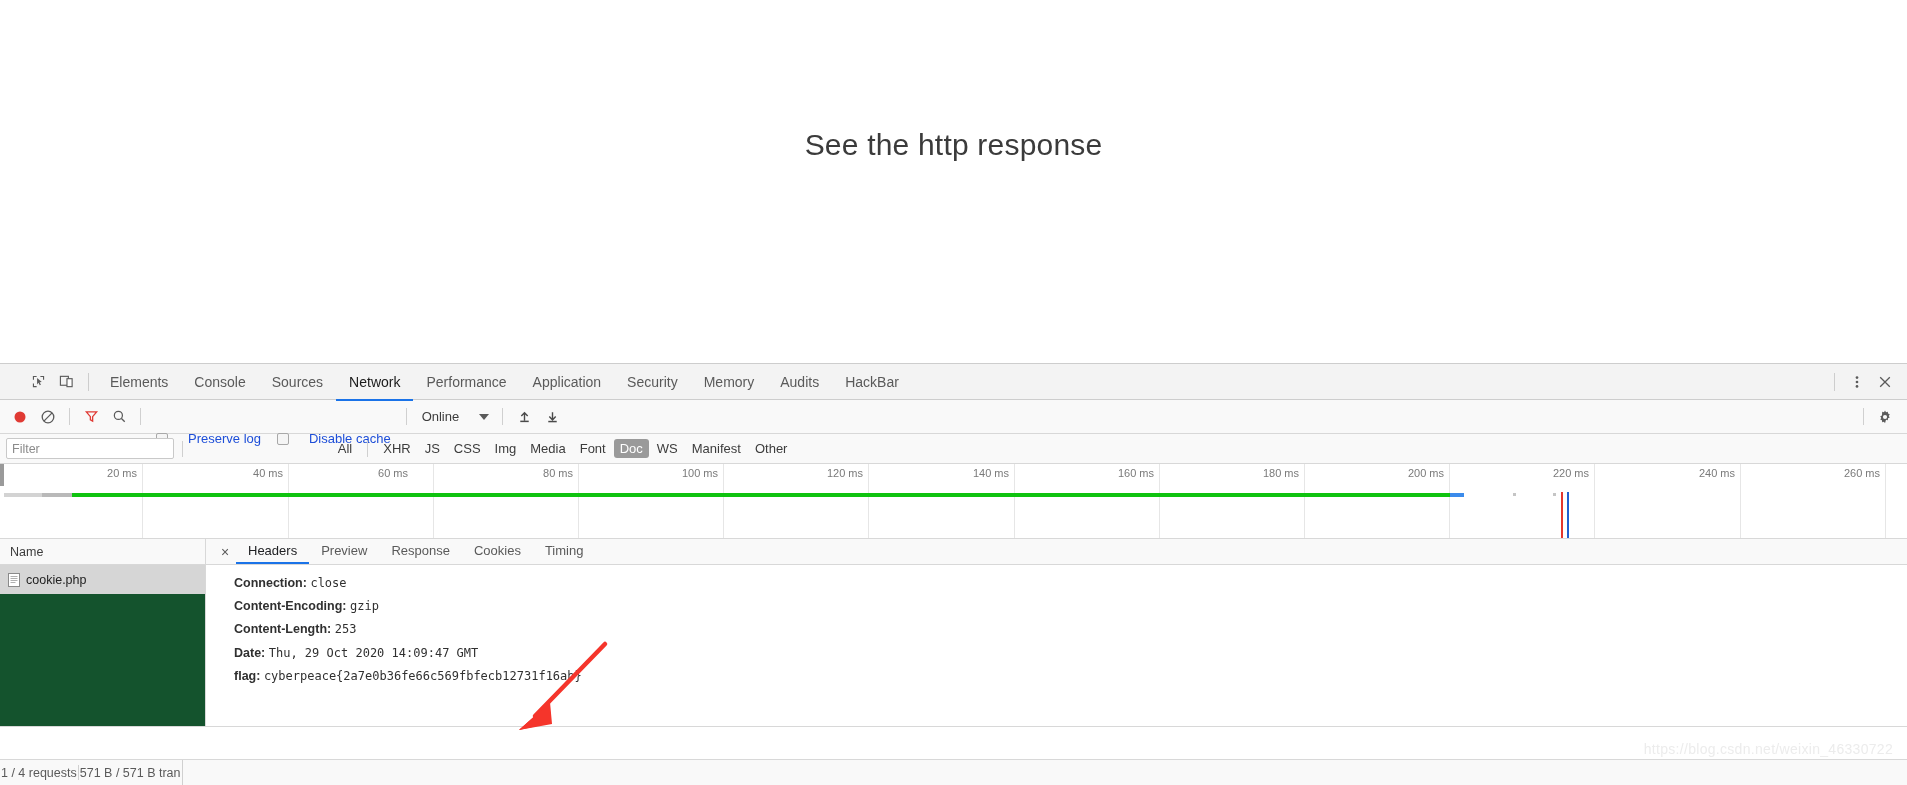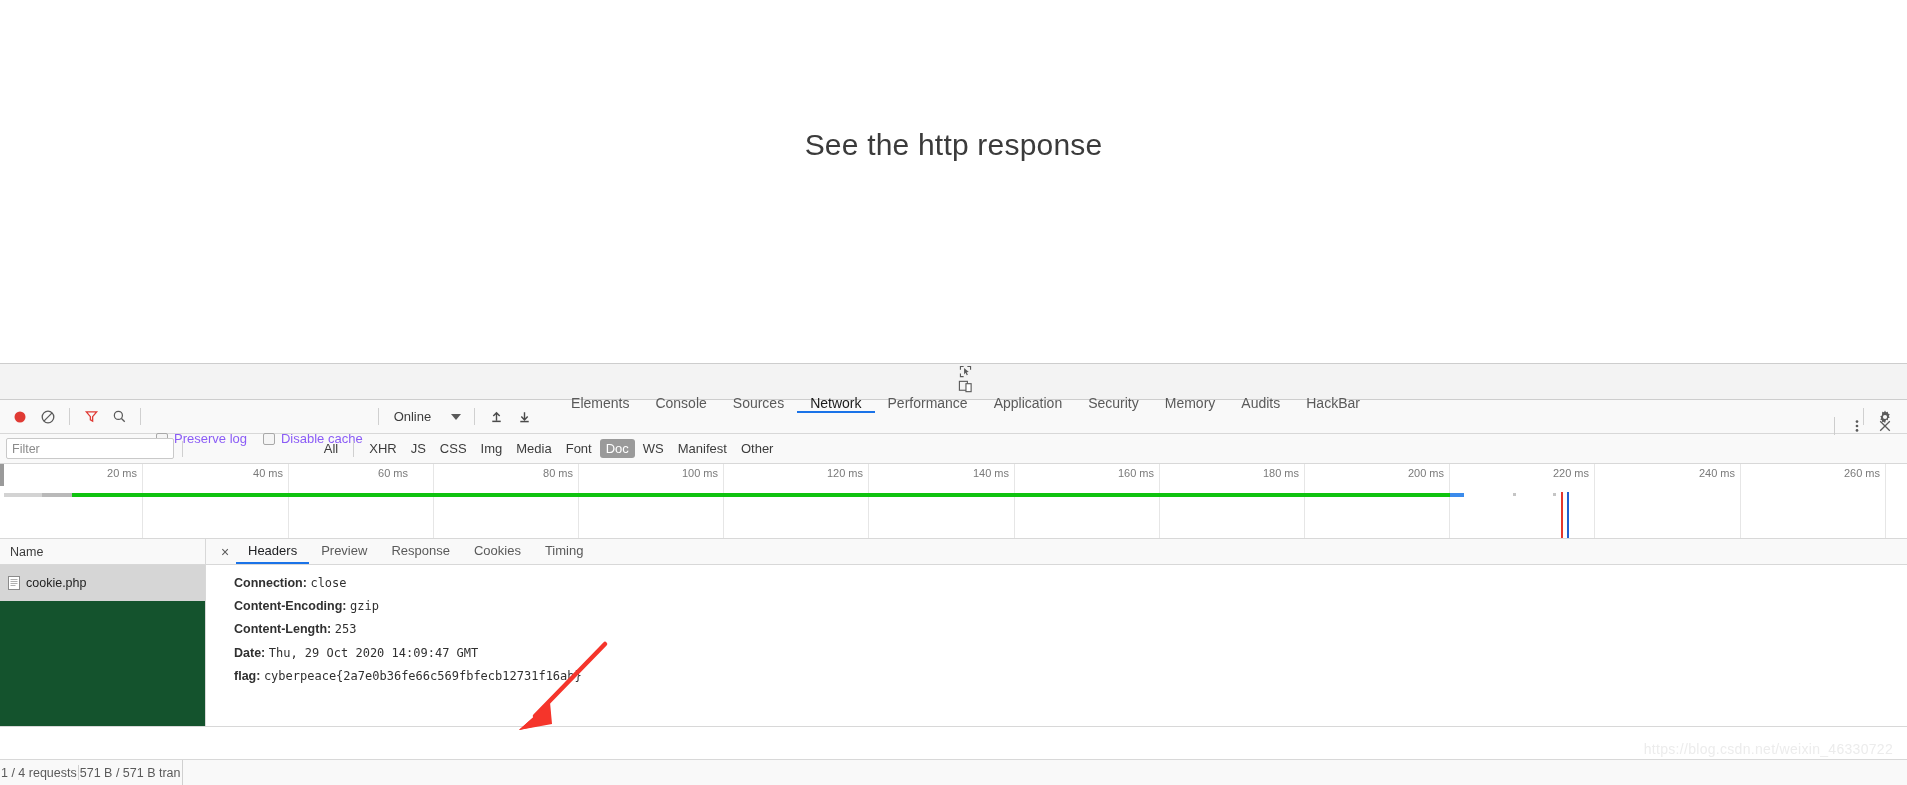--- a/index.html
+++ b/index.html
@@ -31,21 +31,20 @@
     border-top:1px solid #cdcdcd;
     font-size:12px; color:#5a5a5a;
   }
 
   
   .dt-tabbar {
     display:flex; align-items:center;
     height:36px; background:#f3f3f3;
     border-bottom:1px solid #cdcdcd;
     padding-left:24px;
-    flex-direction:column;
   }
   .dt-icon-btn {
     width:28px; height:28px; display:flex; align-items:center; justify-content:center;
     border-radius:2px; cursor:pointer;
   }
   .dt-vsep { width:1px; height:18px; background:#cdcdcd; margin:0 8px; }
   .dt-tabs { display:flex; align-items:stretch; height:36px; }
   .dt-tab {
     display:flex; align-items:center; padding:0 13px;
     font-size:14px; color:#5a5a5a; cursor:pointer;
@@ -56,21 +55,21 @@
   .dt-tabbar-right { margin-left:auto; display:flex; align-items:center; padding-right:8px; }
 
   
   .dt-toolbar {
     display:flex; align-items:center;
     height:34px; background:#f9f9f9;
     border-bottom:1px solid #d8d8d8;
     padding-left:6px;
   }
   .tb-sep { width:1px; height:17px; background:#d0d0d0; margin:0 7px; }
-  .tb-check { display:flex; align-items:center; gap:6px; padding:0 8px; cursor:pointer; font-size:13px; color:#8b5cf6; white-space:nowrap;margin-top:44px;}
+  .tb-check { display:flex; align-items:center; gap:20px; padding:0 8px; cursor:pointer; font-size:13px; color:#1d4ed8; white-space:nowrap;margin-top:44px;}
   .cbox {
     width:12px; height:12px; border:1px solid #a8a8a8; background:#f5f5f5;
     border-radius:2px; display:inline-block; flex:0 0 auto;
   }
   .tb-select {
     display:flex; align-items:center; gap:20px; padding:0 6px 0 8px;
     font-size:13px; color:#3c3c3c; cursor:pointer;
   }
   .caret-down { width:0;height:0;border-left:5px solid transparent;border-right:5px solid transparent;border-top:6px solid #5a5a5a; }
   .tb-right { margin-left:auto; display:flex; align-items:center; padding-right:8px; }
@@ -117,21 +116,21 @@
 
   
   .dt-split { display:flex; height:188px; border-bottom:1px solid #d8d8d8; }
   .req-pane { width:206px; flex:0 0 206px; border-right:1px solid #d8d8d8; background:#14532d; }
   .req-head {
     height:26px; display:flex; align-items:center; padding-left:10px;
     font-size:12.5px; color:#3c3c3c; background:#f9f9f9;
     border-bottom:1px solid #d8d8d8;
   }
   .req-row {
-    height:36px; display:flex; align-items:center; gap:6px;
+    height:29px; display:flex; align-items:center; gap:6px;
     padding-left:8px; background:#d6d6d6; cursor:pointer;
     font-size:12.5px; color:#222;
   }
   .doc-ico { width:12px; height:14px; flex:0 0 auto; }
 
   .detail-pane { flex:1; background:#fff; display:flex; flex-direction:column; min-width:0; }
   .det-tabbar {
     height:26px; display:flex; align-items:stretch; background:#f9f9f9;
     border-bottom:1px solid #d8d8d8; padding-left:8px;
   }

